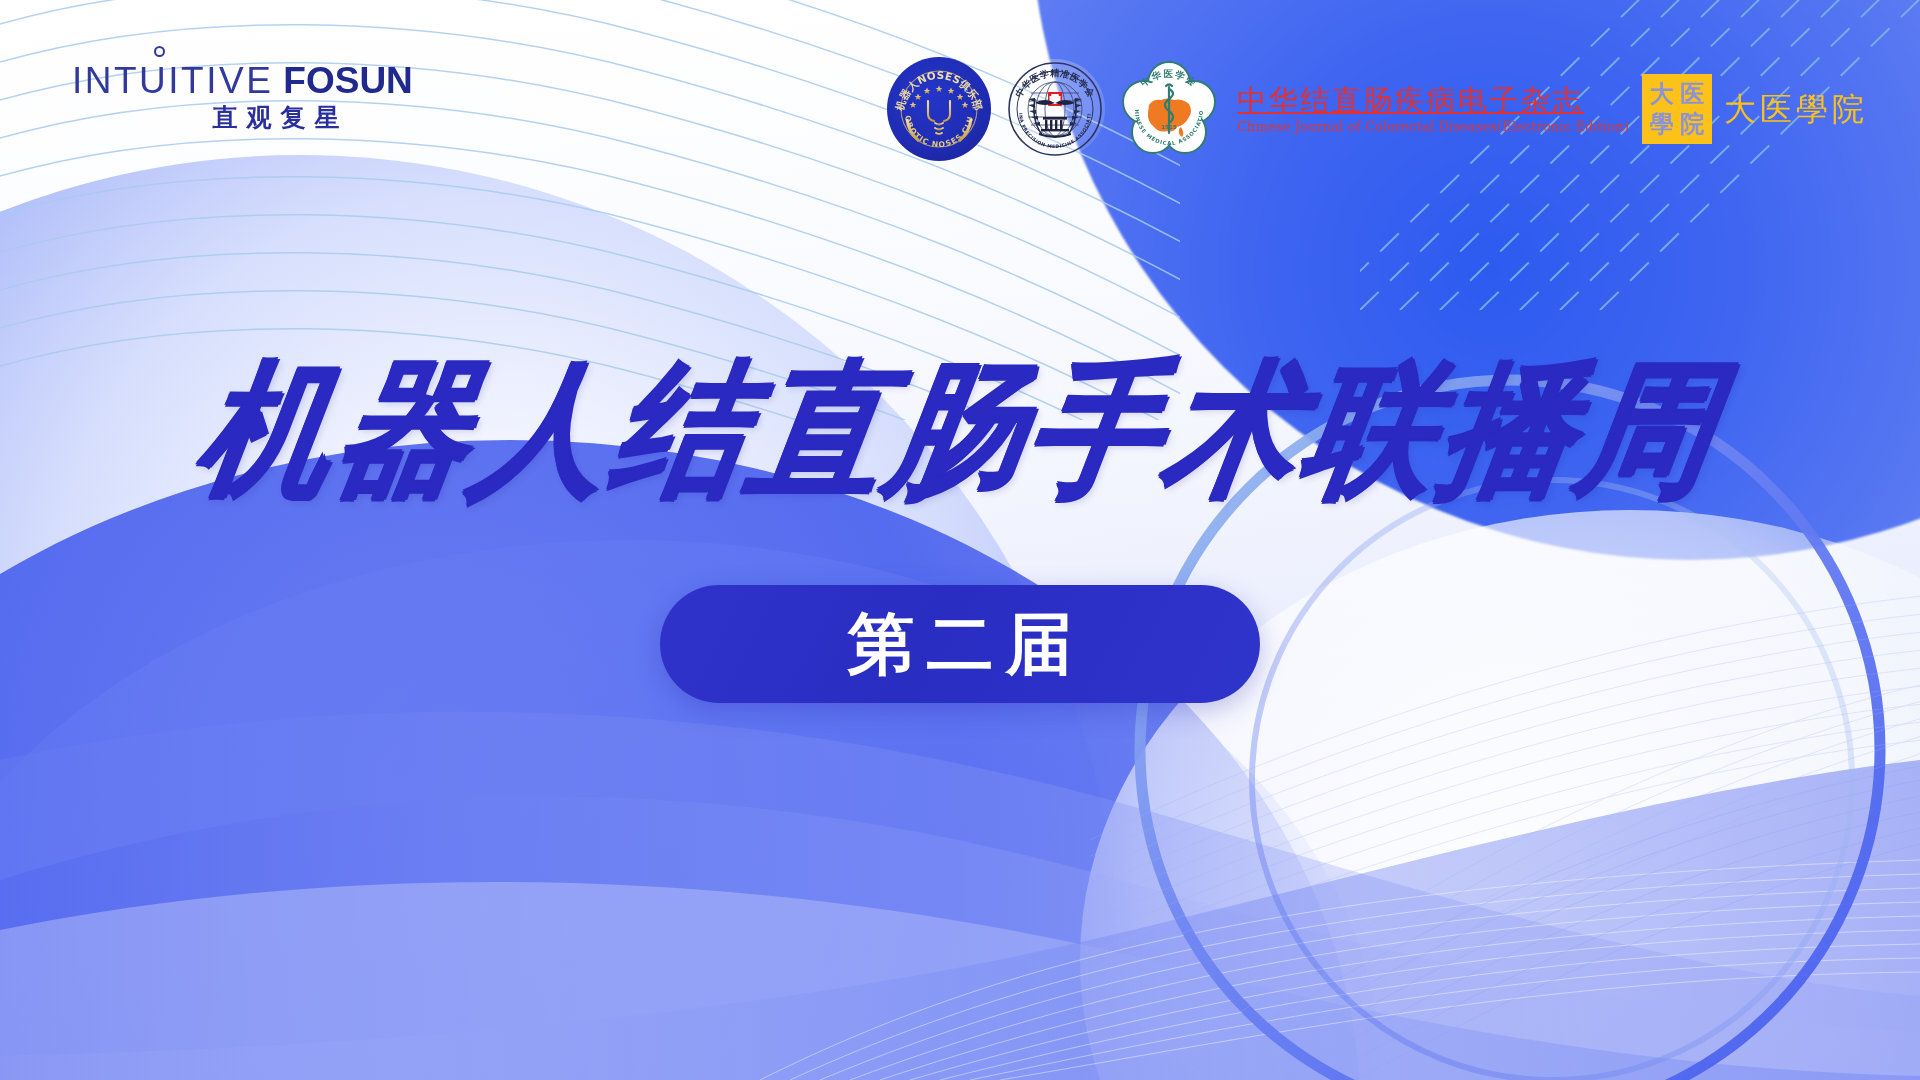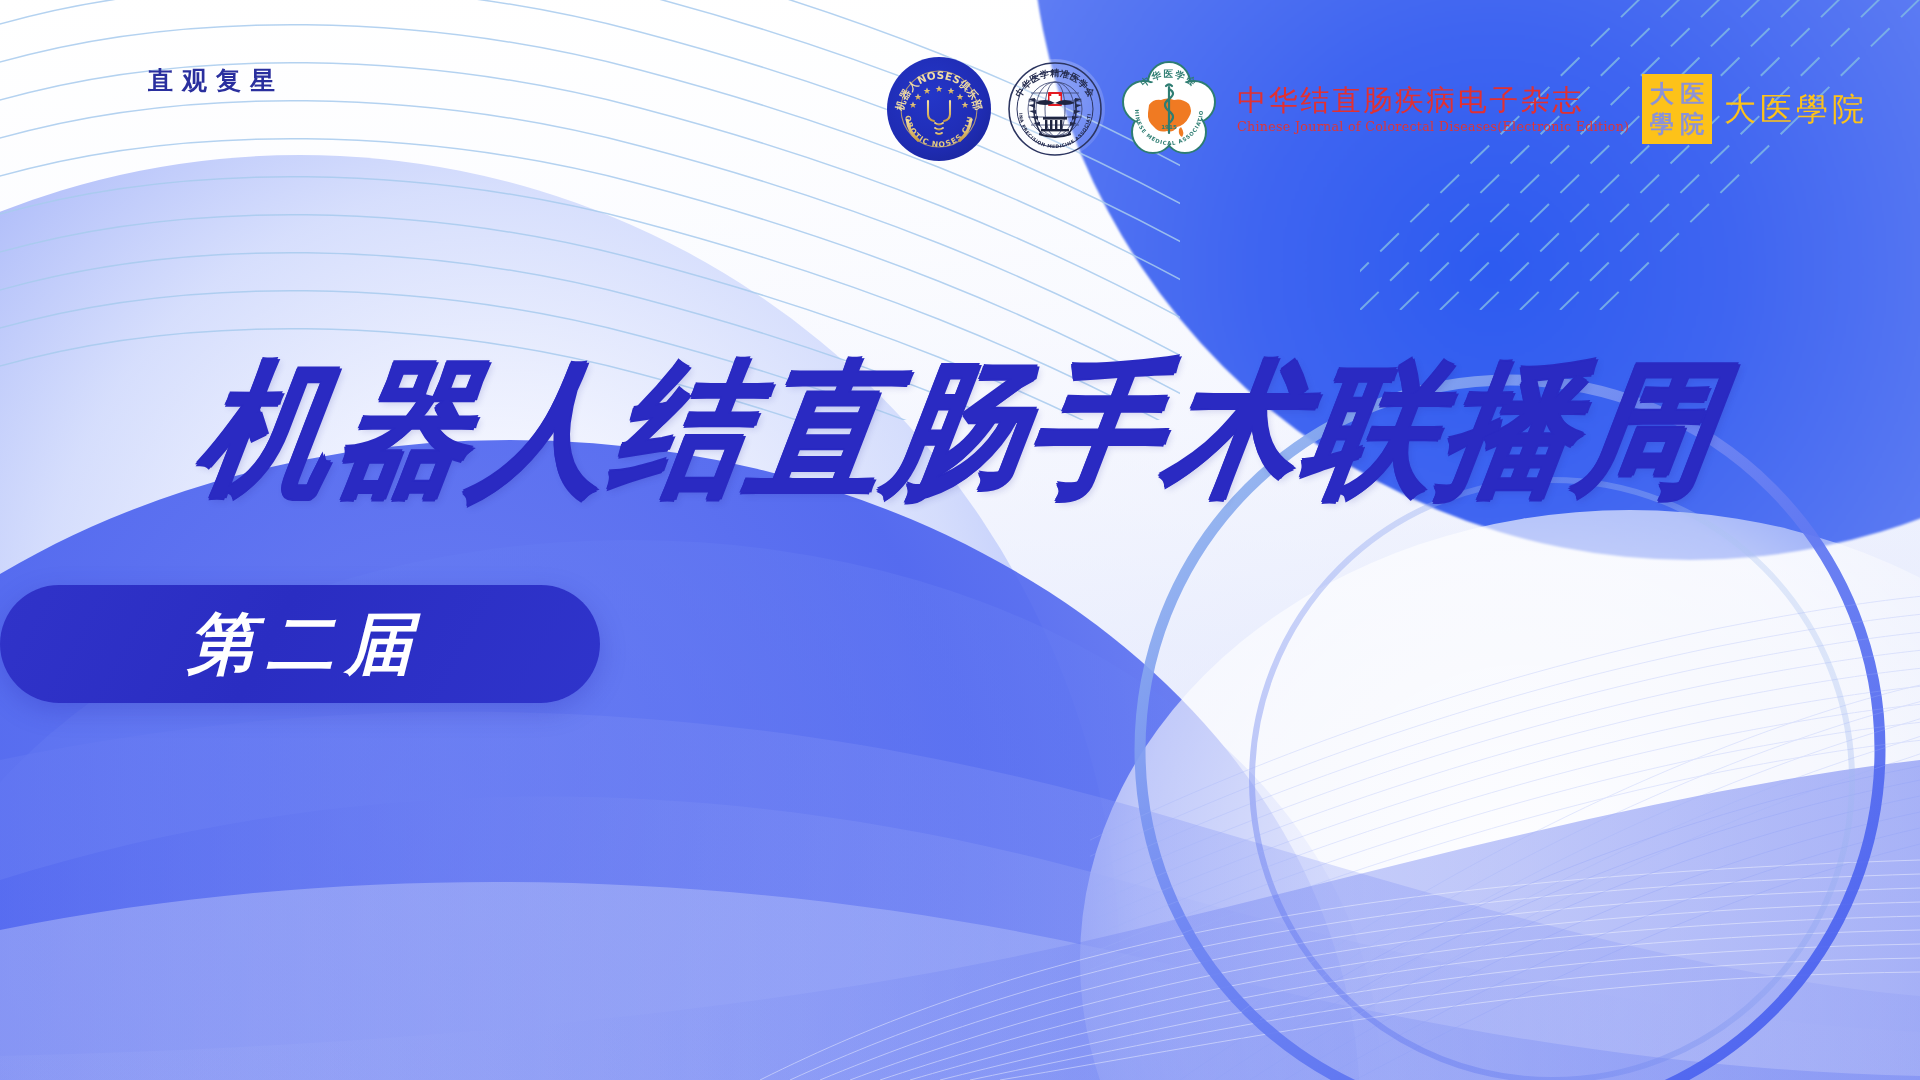--- a/index.html
+++ b/index.html
@@ -139,20 +139,21 @@
 
   
   .journal {
     margin-left:4px; margin-right:6px;
     color:#e02b2b; line-height:1.05; white-space:nowrap;
   }
   .journal-cn {
     font-size:29px; font-weight:400; letter-spacing:2.5px;
     font-family:"DejaVu Serif","Liberation Serif",serif;
     color:#e33030;
+    text-decoration:underline;
   }
   .journal-en {
     font-size:12.4px; letter-spacing:.3px; margin-top:5px;
     font-family:"DejaVu Serif","Liberation Serif",serif;
     color:#e03535; transform:scaleX(1.02); transform-origin:left;
   }
 
   
   .dayi { display:flex; align-items:center; gap:12px; }
   .dayi-seal {
@@ -188,21 +189,21 @@
       2px 0 0 #2a2ac2, -1px 0 0 #2a2ac2,
       0 2px 0 #2a2ac2, 0 -1px 0 #2a2ac2,
       3px 3px 7px rgba(40,40,150,.18);
     transform:skewX(-9deg) scaleY(1.1);
     font-family:"DejaVu Sans","Liberation Sans",sans-serif;
   }
 
   
   .pill-wrap {
     position:absolute; left:0; top:585px; width:1920px;
-    text-align:left; z-index:30;font-style:italic;
+    text-align:center; z-index:30;
   }
   .pill {
     display:inline-flex; align-items:center; justify-content:center;
     width:600px; height:118px;
     border-radius:59px;
     background:linear-gradient(118deg,#3033c9 0%,#2a2dc2 45%,#2f34cb 100%);
     box-shadow:0 8px 26px rgba(40,44,180,.28);
   }
   .pill-text {
     color:#fff; font-size:67px; font-weight:700; letter-spacing:12px;
@@ -334,20 +335,25 @@
       <path d="M170 640 C 330 524, 545 410, 760 342 C 825 322, 858 314, 880 310"></path>
       <path d="M200 640 C 360 528, 570 420, 780 354 C 840 336, 864 328, 880 324"></path>
       <path d="M230 640 C 390 534, 595 430, 800 366 C 852 350, 870 342, 880 338"></path>
       <path d="M260 640 C 418 540, 618 440, 818 378 C 860 364, 874 356, 880 352"></path>
     </g>
   </svg>
 
   <div class="header">
 
     <div class="fosun-logo">
+      <div class="fosun-en">
+        <span class="thin">INTUITIVE</span>
+        <span class="fosun-dot"></span>
+        <span class="bold">FOSUN</span>
+      </div>
       <div class="fosun-cn">直观复星</div>
     </div>
 
     <div class="logo-strip">
 
       <div class="emblem">
         <div class="noses-badge">
           <svg viewBox="0 0 104 104">
             <defs>
               <path id="arcTop" d="M 16 58 A 36 36 0 0 1 88 58"></path>

